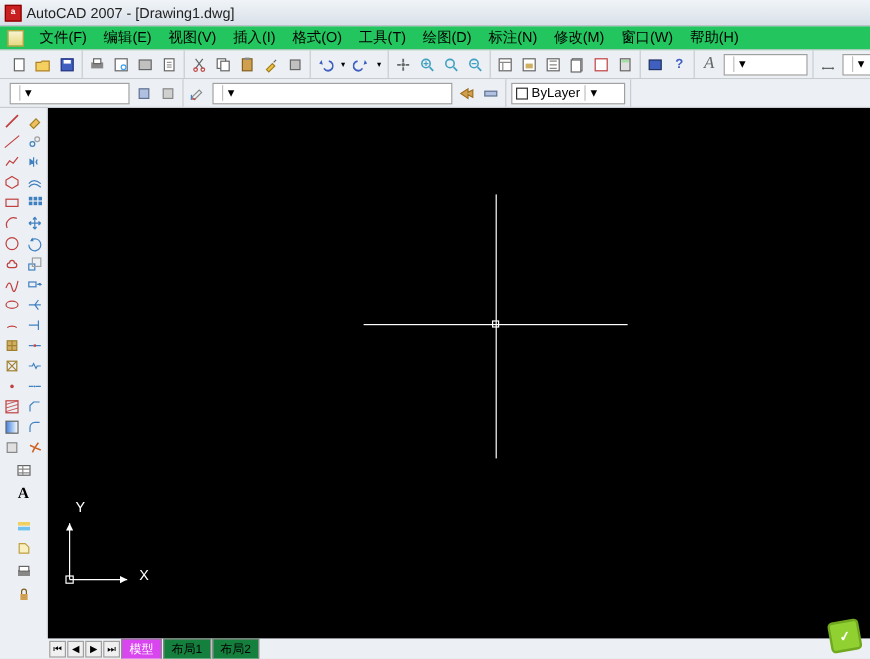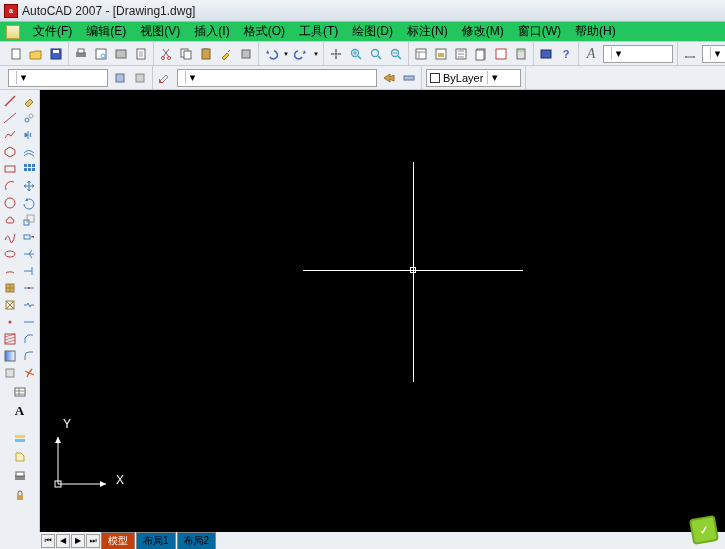--- a/index.html
+++ b/index.html
@@ -132,25 +132,25 @@
   border: 1px solid #a0a0a0;
   background: #f0f0f0;
   display: flex; align-items: center; justify-content: center;
   margin-left: 1px;
   font-size: 8px;
 }
 .tabs-bar .tab {
   padding: 1px 6px;
   border: 1px solid #888;
   border-bottom: none;
-  background: #0369a1;
+  background: #15803d;
   margin-left: 1px;
 }
 .tabs-bar .tab.active {
-  background: #c2410c;
+  background: #d946ef;
   color: #fff;
 }
 .statusbar {
   height: 18px;
   background: #ecf0f4;
   border-top: 1px solid #c8ccd0;
 }
 .watermark {
   position: absolute;
   right: 8px; bottom: 6px;

